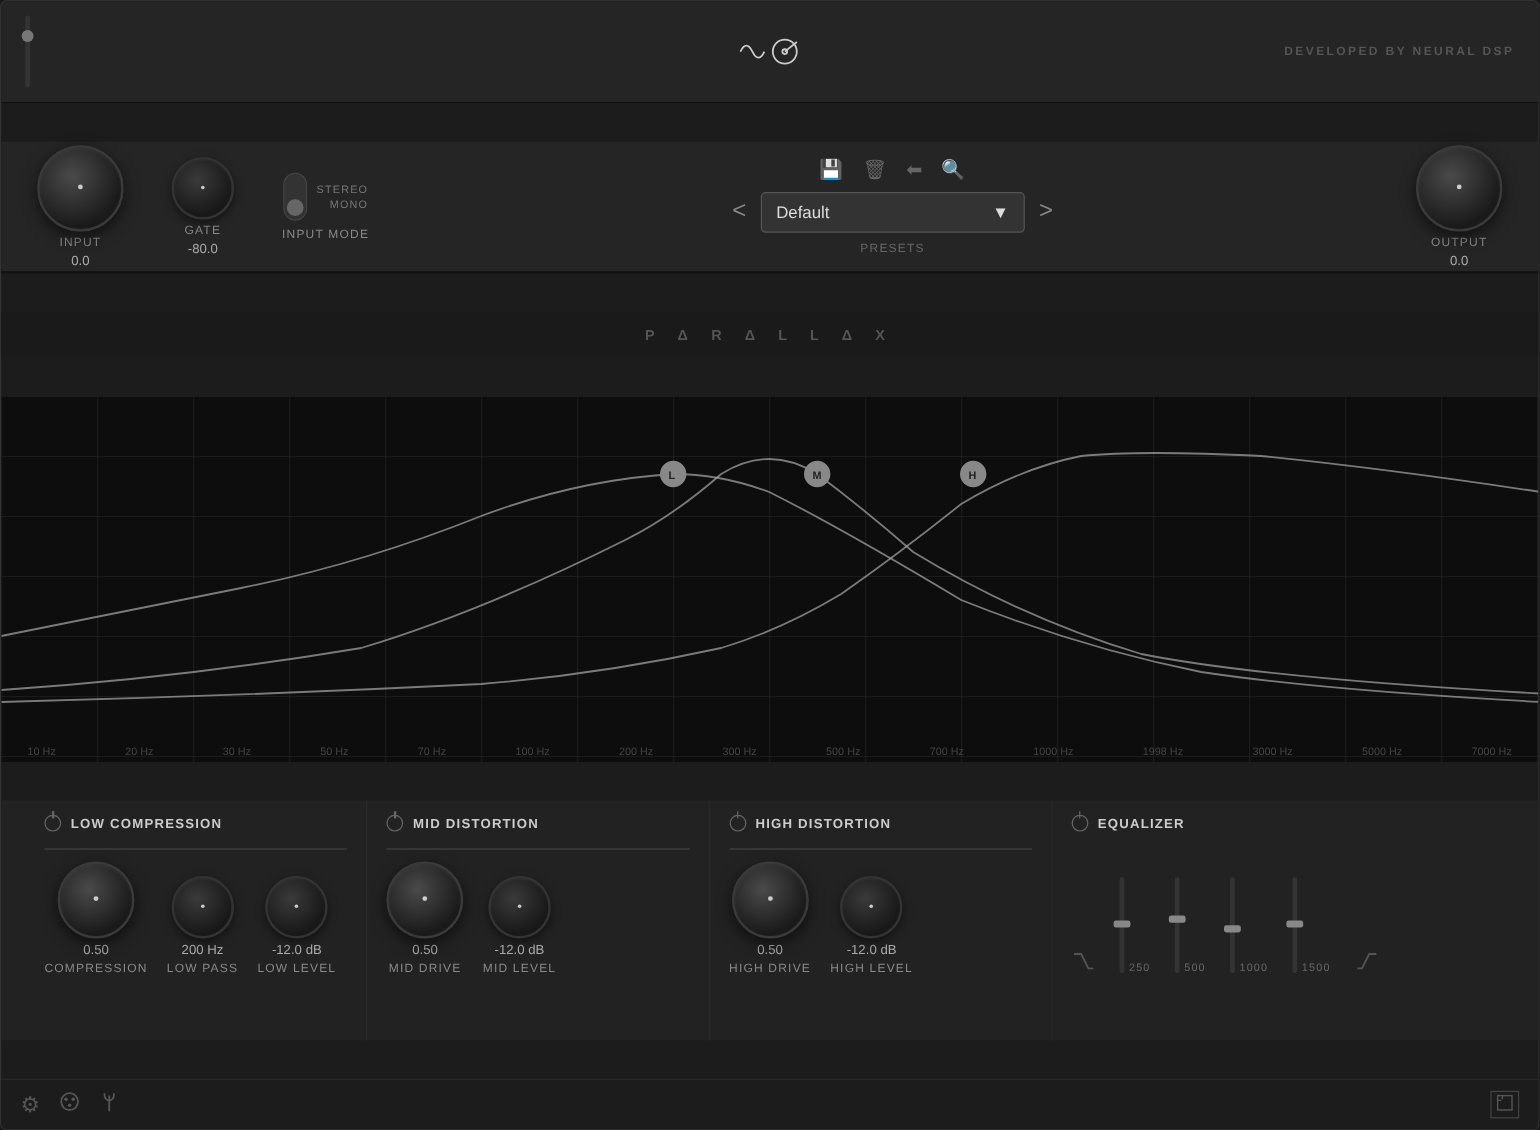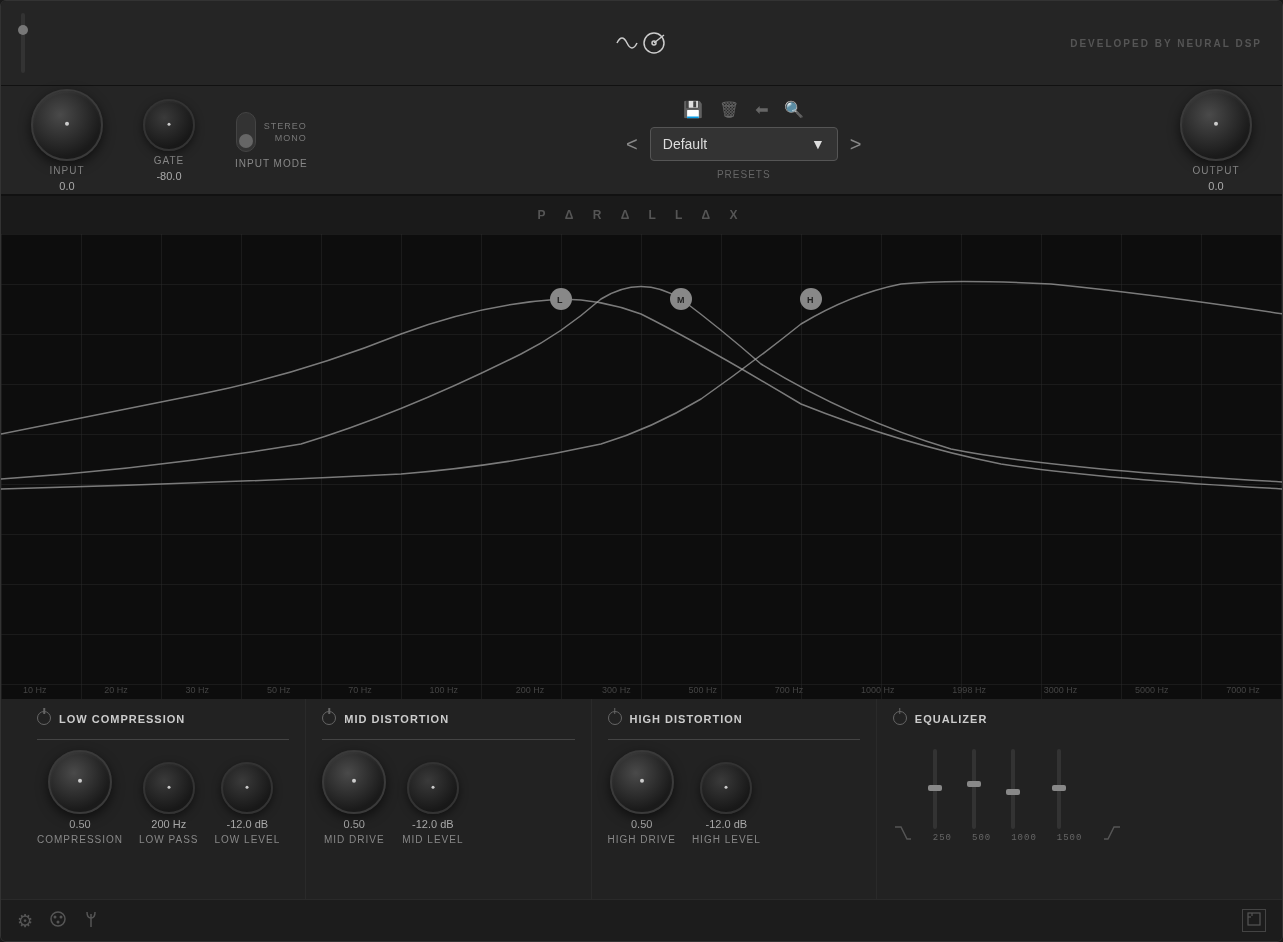--- a/index.html
+++ b/index.html
@@ -14,20 +14,21 @@
     .plugin-container {
       width: 1283px;
       height: 942px;
       background: #1c1c1c;
       border: 1px solid #333;
       border-radius: 6px;
       overflow: hidden;
       display: flex;
       flex-direction: column;
       position: relative;
+      gap: 32px;
     }
     
     .header {
       background: #252525;
       height: 85px;
       display: flex;
       align-items: center;
       padding: 0 20px;
       border-bottom: 1px solid #111;
       position: relative;
@@ -183,21 +184,21 @@
       gap: 12px;
     }
     .preset-nav-btn {
       color: #888;
       font-size: 20px;
       cursor: pointer;
       background: none;
       border: none;
     }
     .preset-dropdown {
-      width: 188px;
+      width: 220px;
       background: #333;
       border: 1px solid #555;
       border-radius: 4px;
       padding: 8px 12px;
       color: #ddd;
       font-size: 14px;
       display: flex;
       align-items: center;
       justify-content: space-between;
       cursor: pointer;
@@ -310,24 +311,23 @@
       padding: 12px 16px;
     }
     .eq-faders {
       display: flex;
       gap: 20px;
       align-items: flex-end;
       margin-top: 4px;
     }
     .eq-fader-group {
       display: flex;
-      flex-direction: column;
-      align-items: flex-start;
+      flex-direction: row;
+      align-items: flex-end;
       gap: 4px;
-      font-family: Liberation Mono, monospace;
     }
     .eq-fader-track {
       width: 4px;
       height: 80px;
       background: #333;
       border-radius: 2px;
       position: relative;
     }
     .eq-fader-thumb {
       width: 14px;

